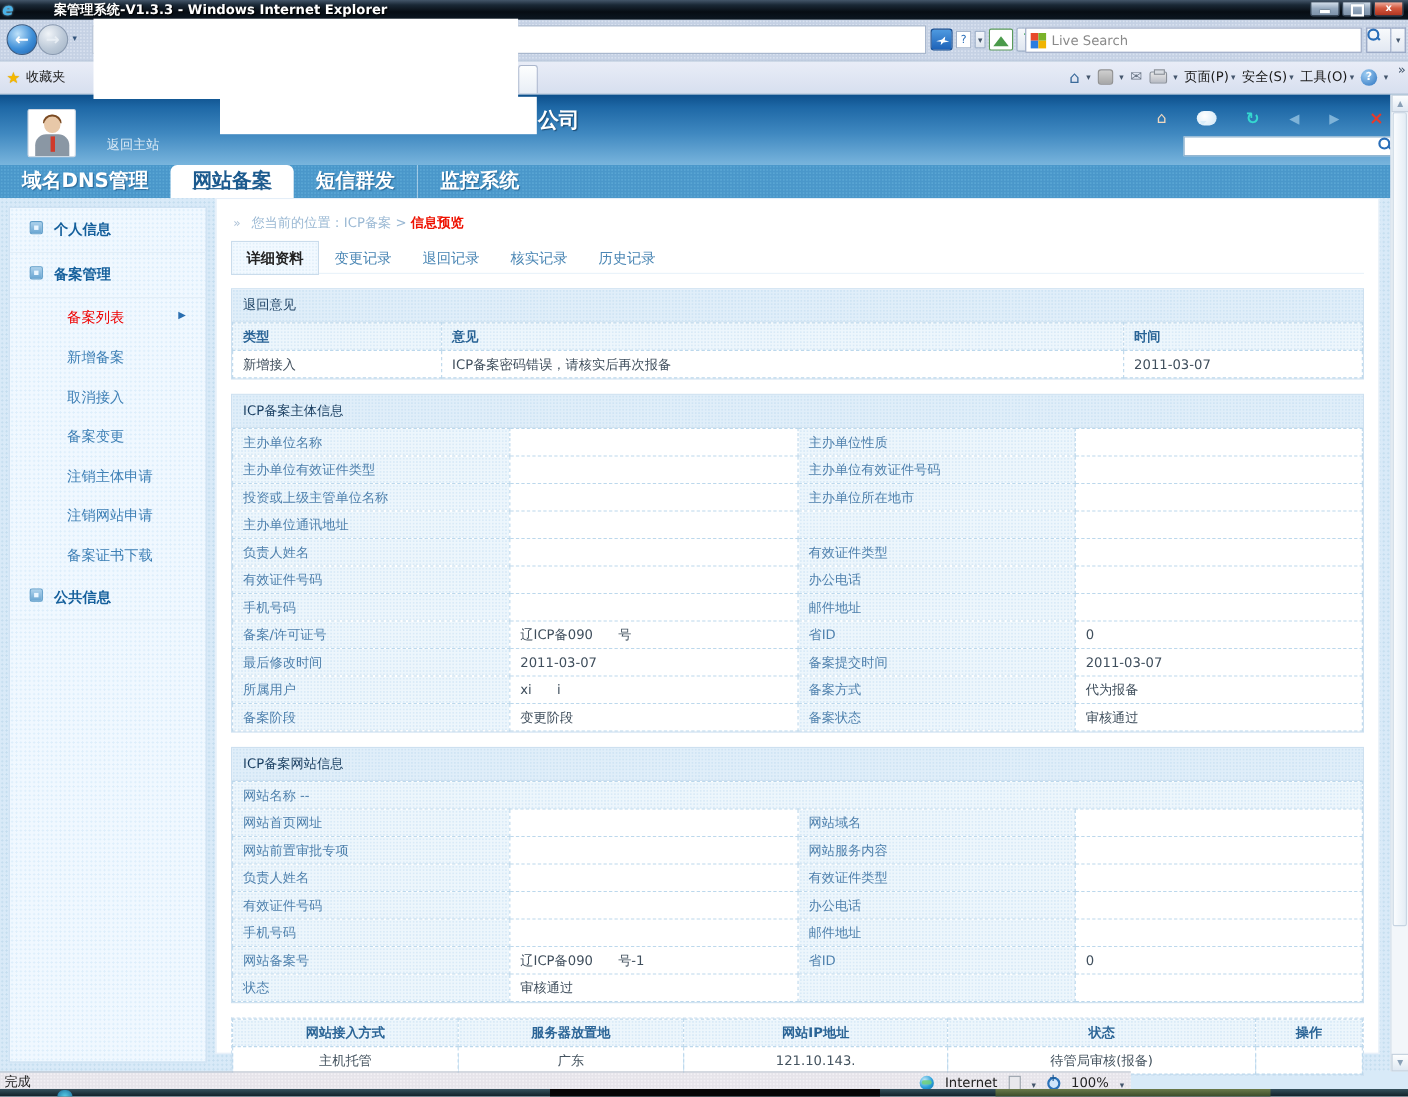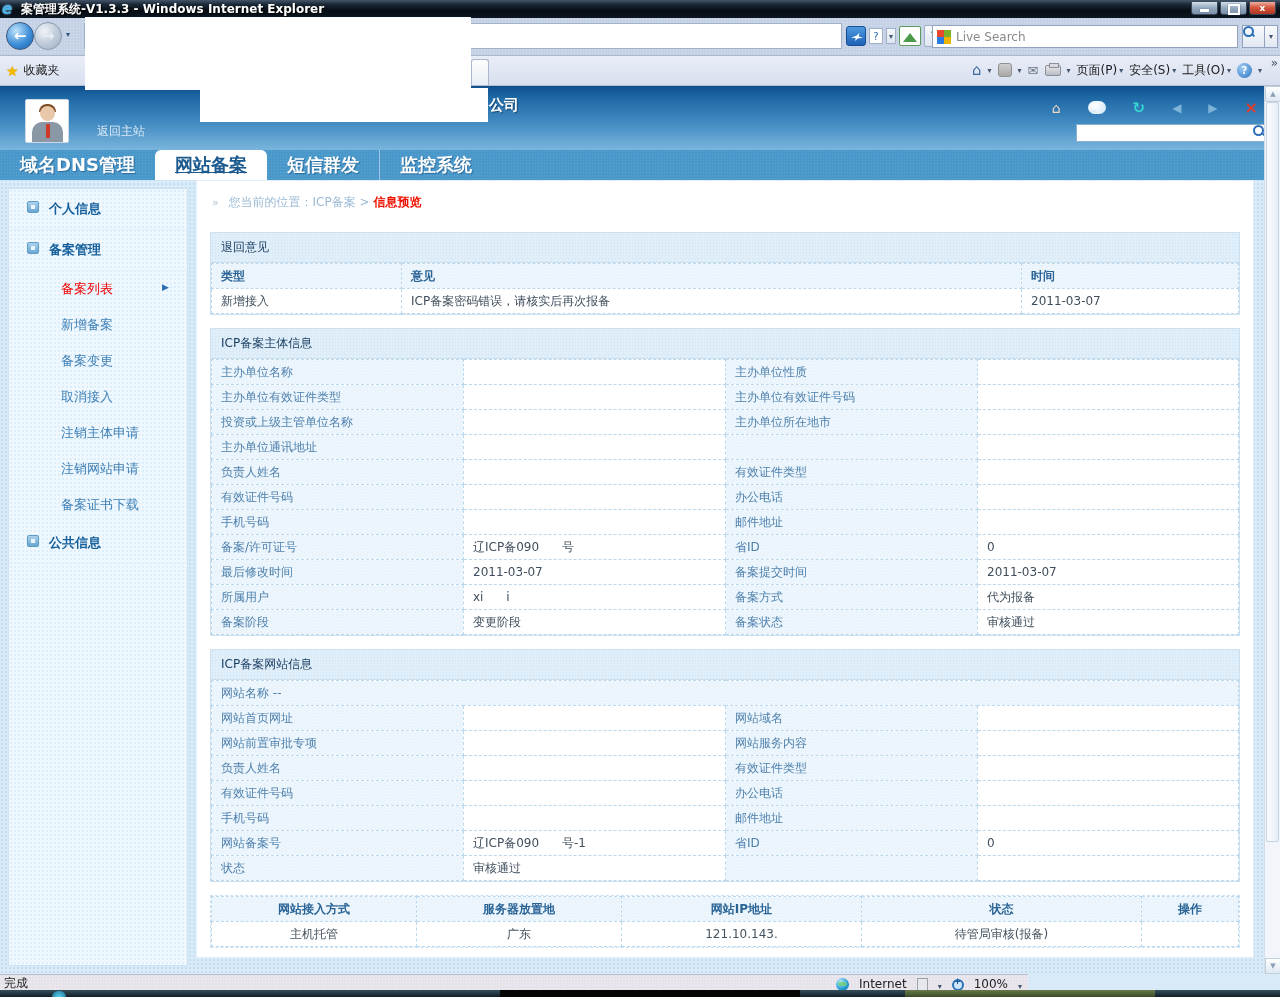--- a/index.html
+++ b/index.html
@@ -6,21 +6,21 @@
   html,body { background:#9aa8b8; }
   body { font-family:"DejaVu Sans","Liberation Sans",sans-serif; }
   .screen { position:relative; width:1280px; height:997px; overflow:hidden; background:#d8eaf8; }
 
   
   .titlebar { position:absolute; left:0; top:0; width:1280px; height:18px;
     background:linear-gradient(180deg,#44566a 0%,#1a2836 25%,#070d14 60%,#0c1722 100%);
     display:flex; align-items:center; color:#fff; font-size:12px; font-weight:bold; }
   .ie-logo { width:16px; height:15px; margin:1px 3px 0 2px; color:#49b2e8; font-weight:bold;
     font-style:italic; font-size:15px; line-height:14px; text-shadow:0 0 2px #9ad8f8; }
-  .win-title { white-space:nowrap; text-shadow:1px 1px 1px #000; }
+  .win-title { white-space:nowrap; text-shadow:1px 1px 1px #000;margin-left:28px; }
   .win-btns { position:absolute; right:4px; top:1px; display:flex; gap:2px; }
   .wbtn { width:27px; height:14px; border:1px solid #3a4a5c; border-radius:0 0 3px 3px;
     background:linear-gradient(180deg,#d5e0ec,#93a7bd 50%,#7b90a8); color:#2c3a48;
     font-size:9px; line-height:12px; text-align:center; }
   .wbtn.min::after { content:""; display:block; width:9px; height:3px; background:#fff; margin:7px auto 0; box-shadow:0 0 1px #345; }
   .wbtn.rst::after { content:""; display:block; width:8px; height:7px; border:2px solid #fff; margin:2px auto 0; box-shadow:0 0 1px #345; }
   .wbtn.cls { background:linear-gradient(180deg,#f0b0a2,#d4593f 45%,#b03420); color:#fff; font-weight:bold; }
 
   
   .addr-row { position:absolute; left:0; top:18px; width:1280px; height:38px;
@@ -86,21 +86,21 @@
     background-image:radial-gradient(#c4ddef 1px,#d9eaf8 1px); background-size:4px 4px; }
 
   .page-header { position:absolute; left:0; top:0; width:1280px; height:64px;
     background:linear-gradient(180deg,#0d4f8b 0%,#1e68a6 18%,#3f88c0 55%,#79b5dd 100%); }
   .avatar { position:absolute; left:25px; top:13px; width:44px; height:44px; background:#fff;
     border:1px solid #cdd8e4; border-radius:2px; overflow:hidden; }
   .avatar .head { position:absolute; left:14px; top:6px; width:15px; height:15px; border-radius:50%; background:#e8c8a8; }
   .avatar .hair { position:absolute; left:13px; top:4px; width:17px; height:8px; border-radius:8px 8px 0 0; background:#7a4a22; }
   .avatar .bodyshape { position:absolute; left:6px; top:22px; width:31px; height:20px; border-radius:10px 10px 0 0; background:#8a97a4; }
   .avatar .tie { position:absolute; left:20px; top:24px; width:4px; height:14px; background:#d03a2a; }
-  .company { position:absolute; left:489px; top:10px; color:#fff; font-size:15px; font-weight:bold; text-shadow:1px 1px 1px #1a4a72; }
+  .company { position:absolute; left:489px; top:10px; color:#fff; font-size:19px; font-weight:bold; text-shadow:1px 1px 1px #1a4a72; }
   .back-main { position:absolute; left:97px; top:37px; color:#d9e9f5; font-size:12px; }
   .hdr-icons { position:absolute; right:22px; top:12px; display:flex; align-items:center; gap:27px; }
   .hic { font-size:14px; color:#e8f2fa; }
   .hic.home { color:#f0d8c0; }
   .hic.chat { width:18px; height:13px; background:radial-gradient(circle at 40% 35%,#ffffff,#cfe6f6); border-radius:7px; position:relative; }
   .hic.chat::after { content:""; position:absolute; left:3px; bottom:-4px; border:4px solid transparent; border-top-color:#d8ebf8; border-left-width:2px; }
   .hic.refresh { color:#35d8d0; font-weight:bold; font-size:15px; }
   .hic.prev,.hic.next { color:#7fb3d8; font-size:12px; }
   .hic.close { color:#e83a2a; font-weight:bold; font-size:16px; }
   .hdr-search { position:absolute; right:12px; top:38px; width:192px; height:18px; background:#fff; border:1px solid #8ab0cc; }
@@ -287,36 +287,37 @@
     </div>
 
     <div class="mainnav" id="main-nav"><span class="ntab">域名DNS管理</span><span class="ntab active">网站备案</span><span class="ntab after-active">短信群发</span><span class="ntab">监控系统</span></div>
 
     <div class="pbody">
       <div class="sidebar" id="sidebar">
           <div class="side-group"><span class="g-icon"></span>个人信息</div>
           <div class="side-group"><span class="g-icon"></span>备案管理</div>
           <div class="side-item active">备案列表<span class="sub-arrow">▶</span></div>
           <div class="side-item">新增备案</div>
+          <div class="side-item">取消接入</div>
           <div class="side-item">备案变更</div>
-          <div class="side-item">取消接入</div>
           <div class="side-item">注销主体申请</div>
           <div class="side-item">注销网站申请</div>
           <div class="side-item">备案证书下载</div>
           <div class="side-group"><span class="g-icon"></span>公共信息</div>
         </div>
 
       <div class="content">
         <div class="crumb">
           <span class="arrows">»</span>
           <span>您当前的位置：ICP备案</span>
           <span>&gt;</span>
           <span class="cur">信息预览</span>
         </div>
 
+        <div class="dtabs" id="detail-tabs"><span class="dtab active">详细资料</span><span class="dtab">变更记录</span><span class="dtab">退回记录</span><span class="dtab">核实记录</span><span class="dtab">历史记录</span></div>
 
         <div class="section">
           <div class="sec-title">退回意见</div>
           <table class="grid">
             <colgroup>
                 <col style="width:190px">
                 <col style="width:620px">
                 <col>
               </colgroup>
             <tbody id="return-table-body">

